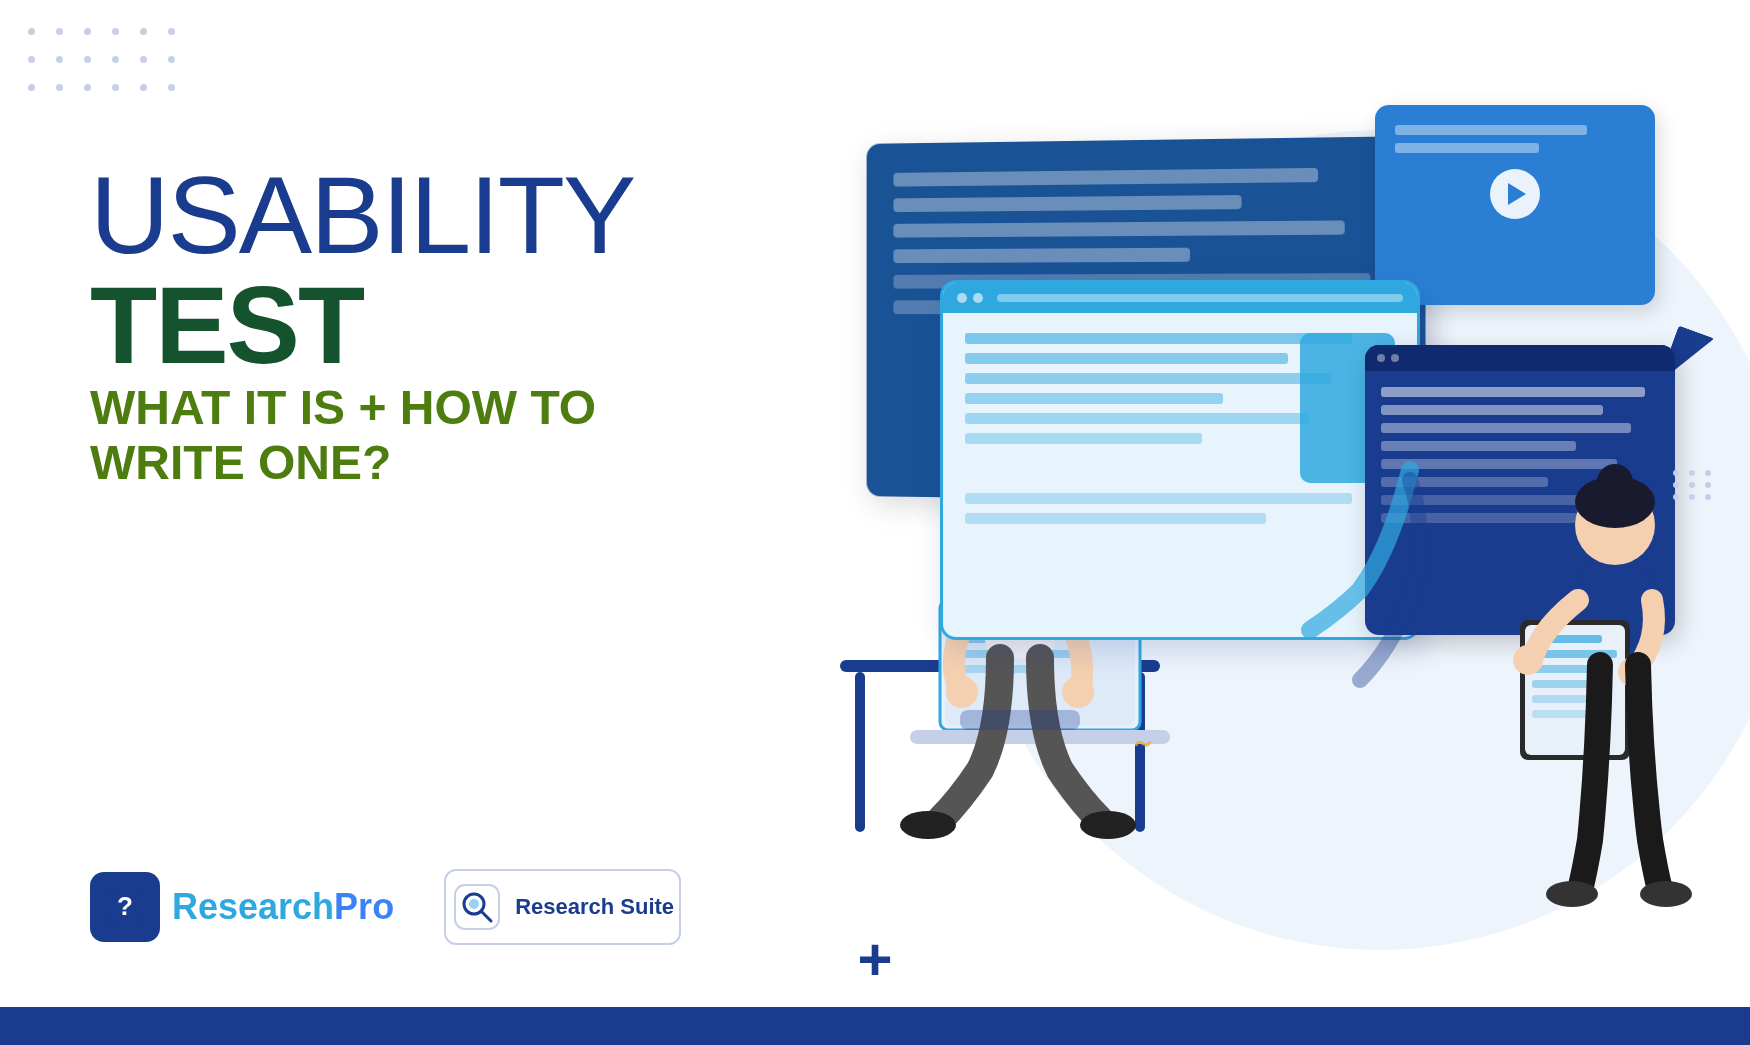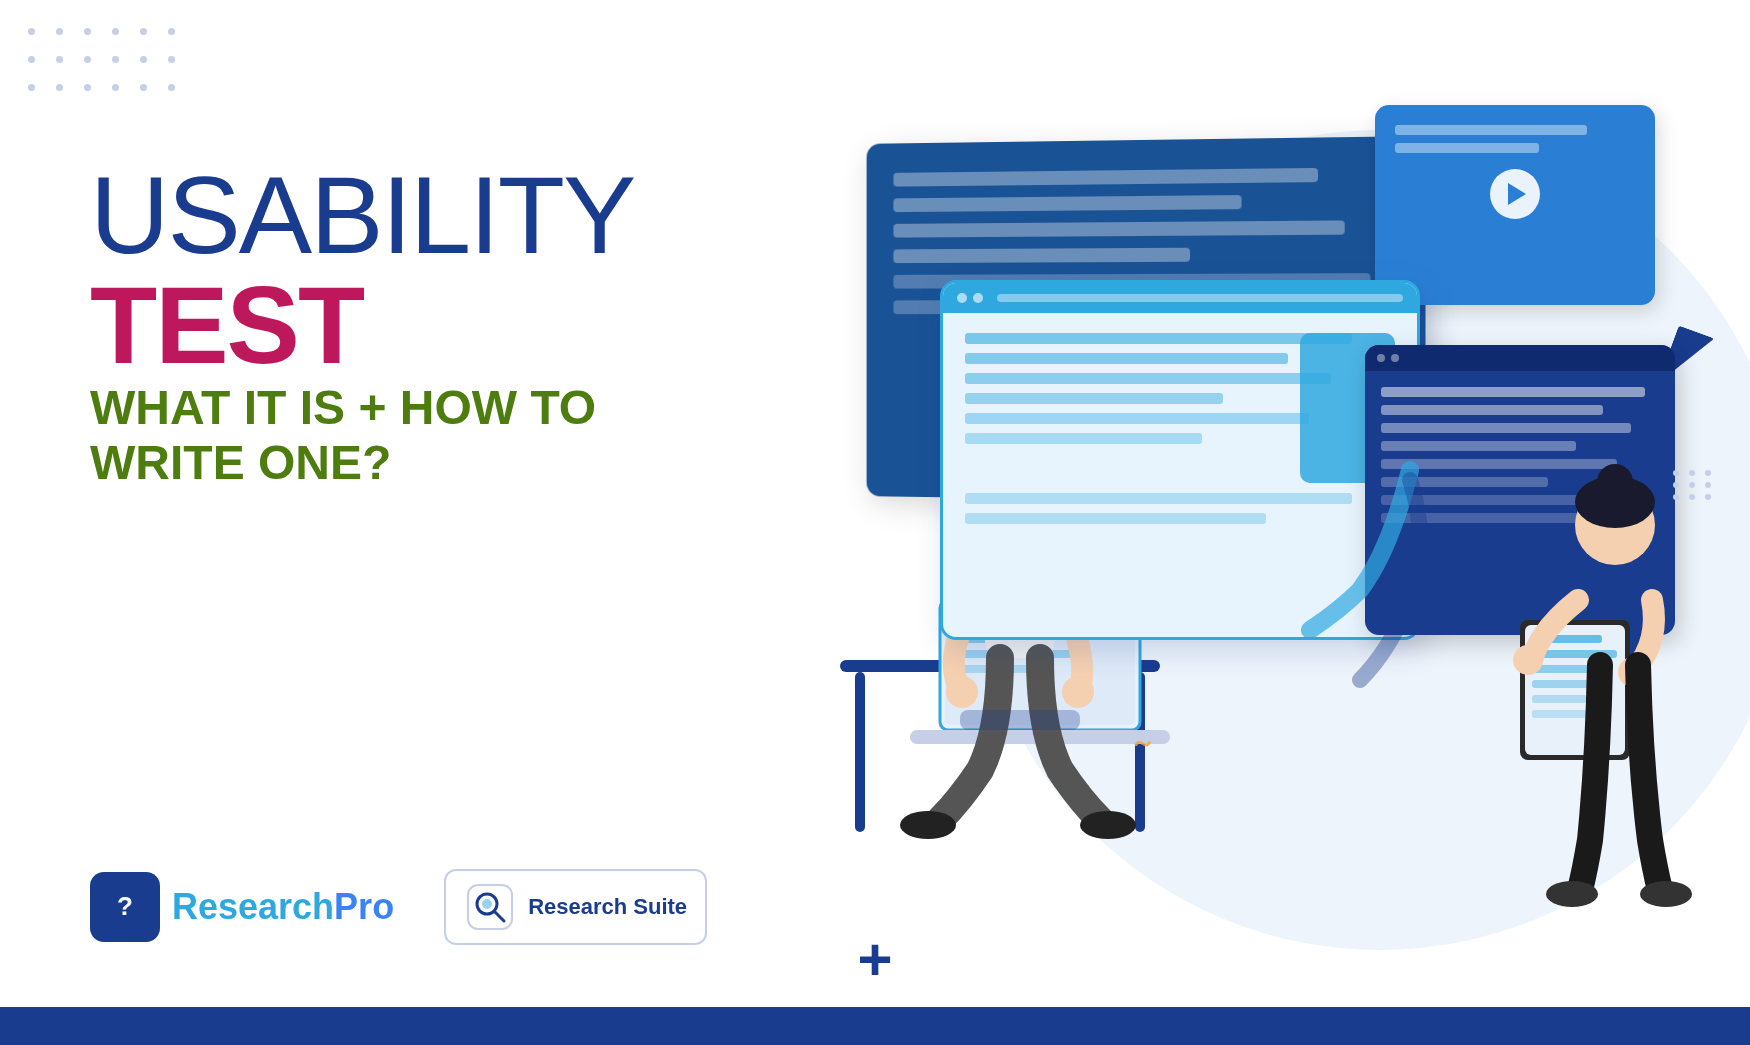--- a/index.html
+++ b/index.html
@@ -59,21 +59,21 @@
       font-size: 110px;
       font-weight: 400;
       color: #1a3c8f;
       line-height: 1.0;
       letter-spacing: -2px;
       text-transform: uppercase;
     }
     .title-line2 {
       font-size: 110px;
       font-weight: 900;
-      color: #be185d;
+      color: #14532d;
       line-height: 1.0;
       letter-spacing: -2px;
       text-transform: uppercase;
     }
     .title-line3 {
       font-size: 110px;
       font-weight: 900;
       color: #1a3c8f;
       line-height: 1.0;
       letter-spacing: -2px;
@@ -123,21 +123,21 @@
     .qp-logo-text span {
       color: #2fa8e0;
     }
 
     .rs-logo {
       display: flex;
       align-items: center;
       gap: 12px;
       border: 2px solid #c5cfe8;
       border-radius: 12px;
-      padding: 10px 18px;
+      padding: 10px 5px;
     }
     .rs-logo-icon {
       width: 52px;
       height: 52px;
       display: flex;
       align-items: center;
       justify-content: center;
     }
     .rs-logo-text {
       font-size: 22px;

